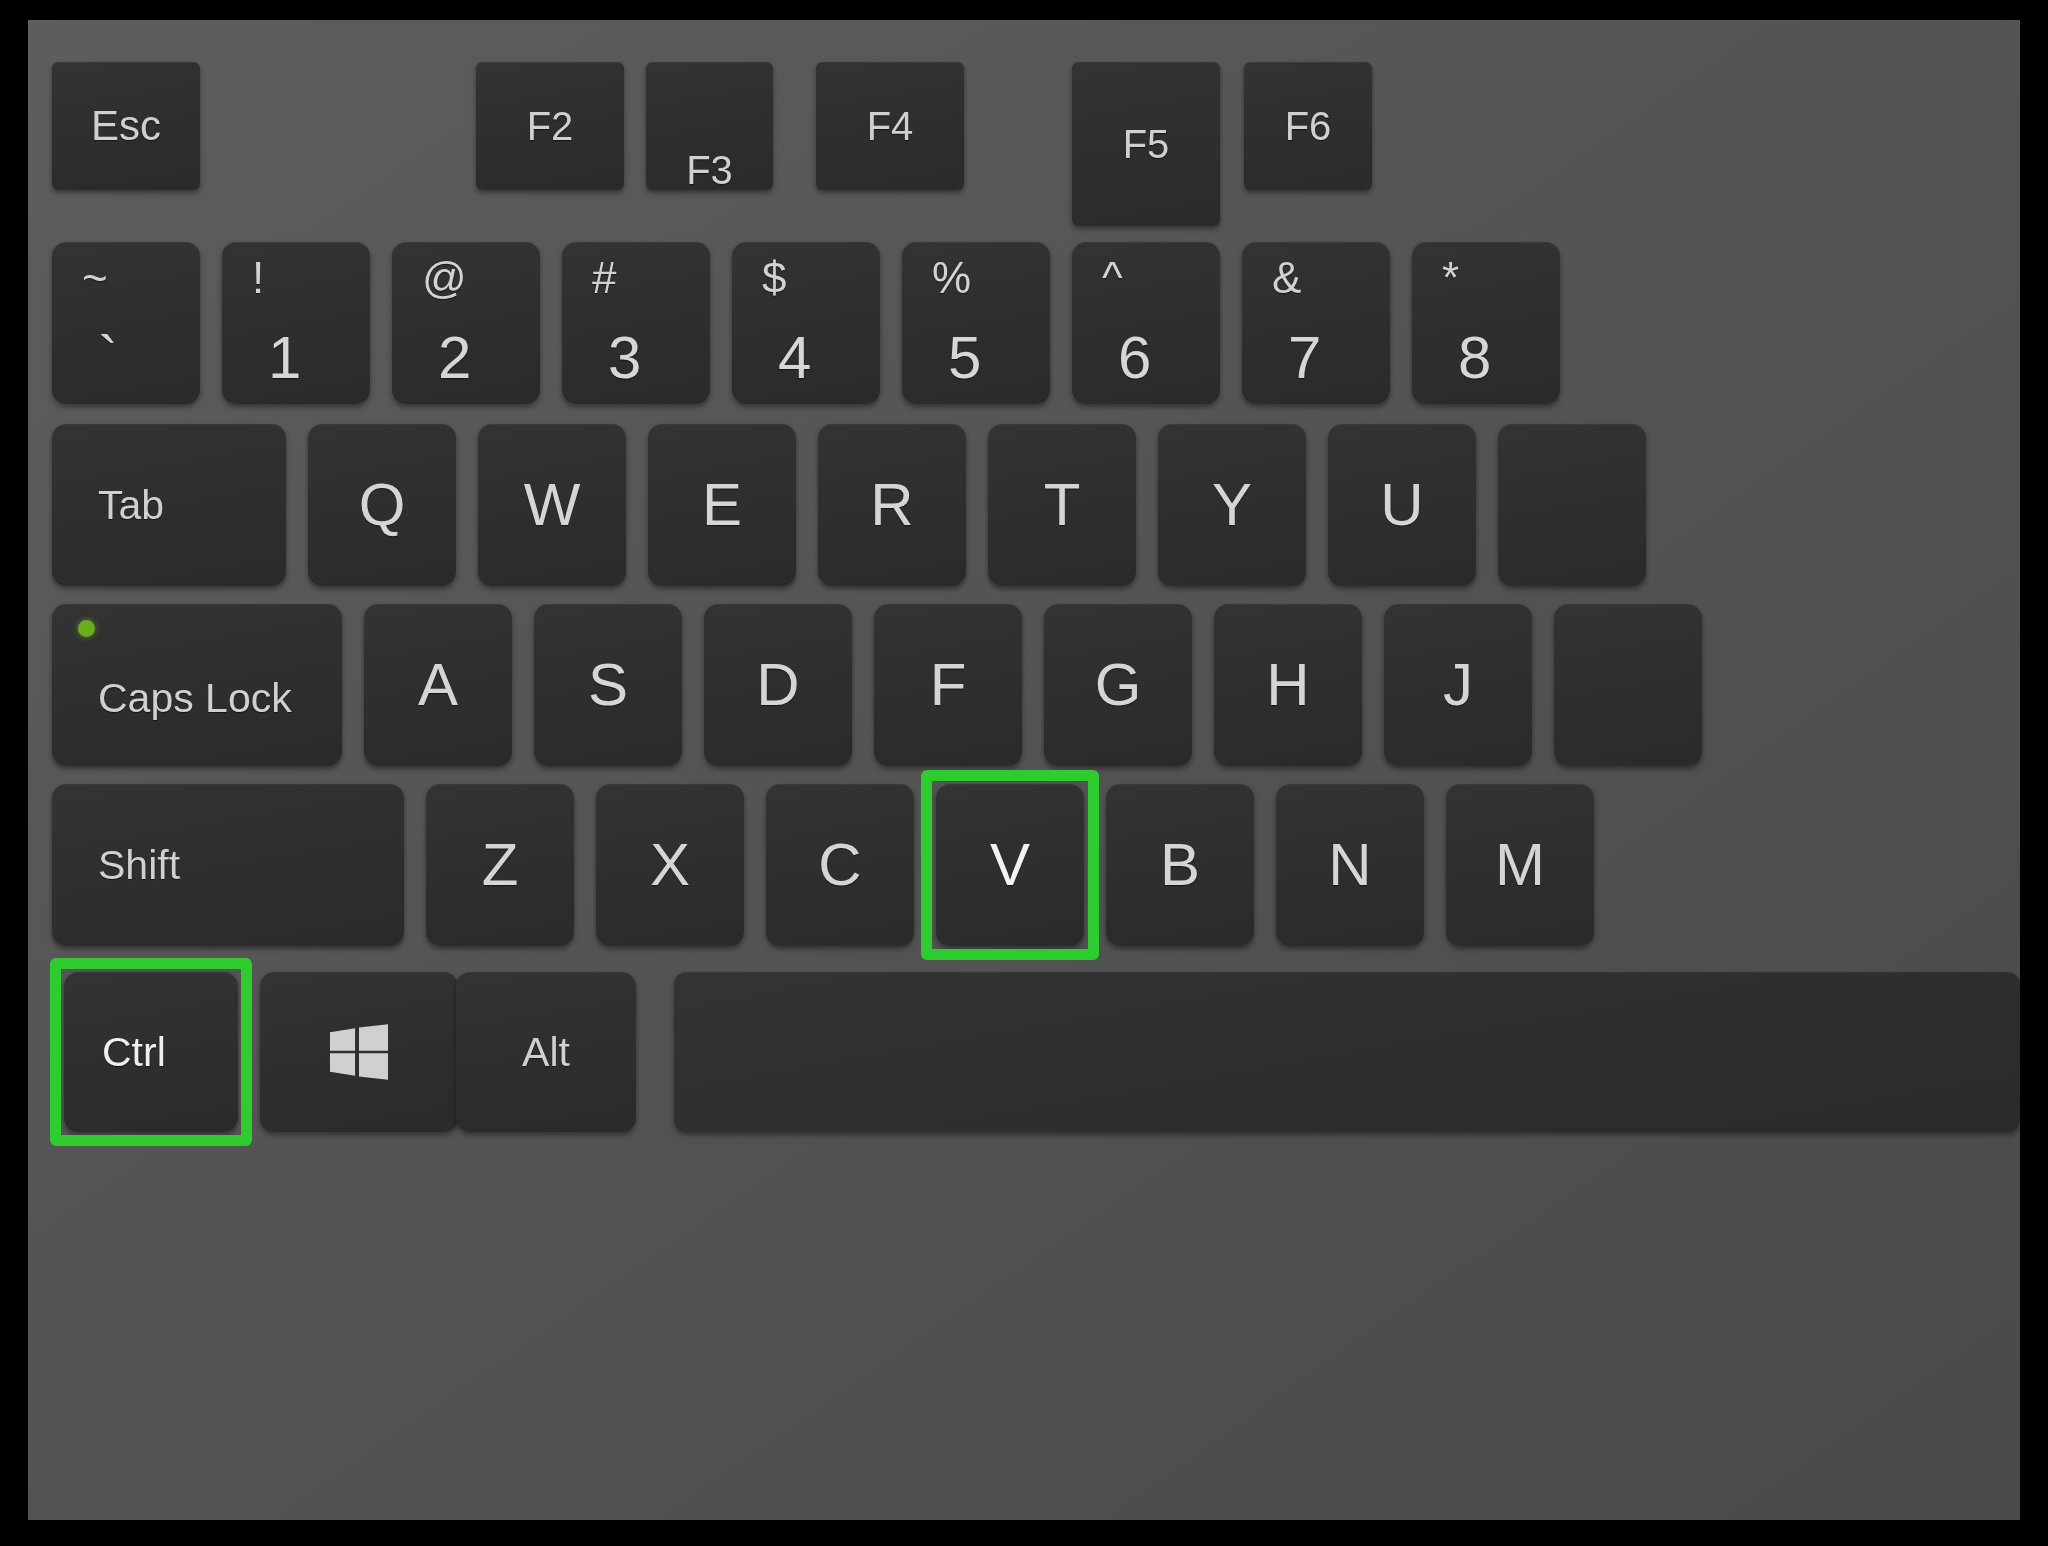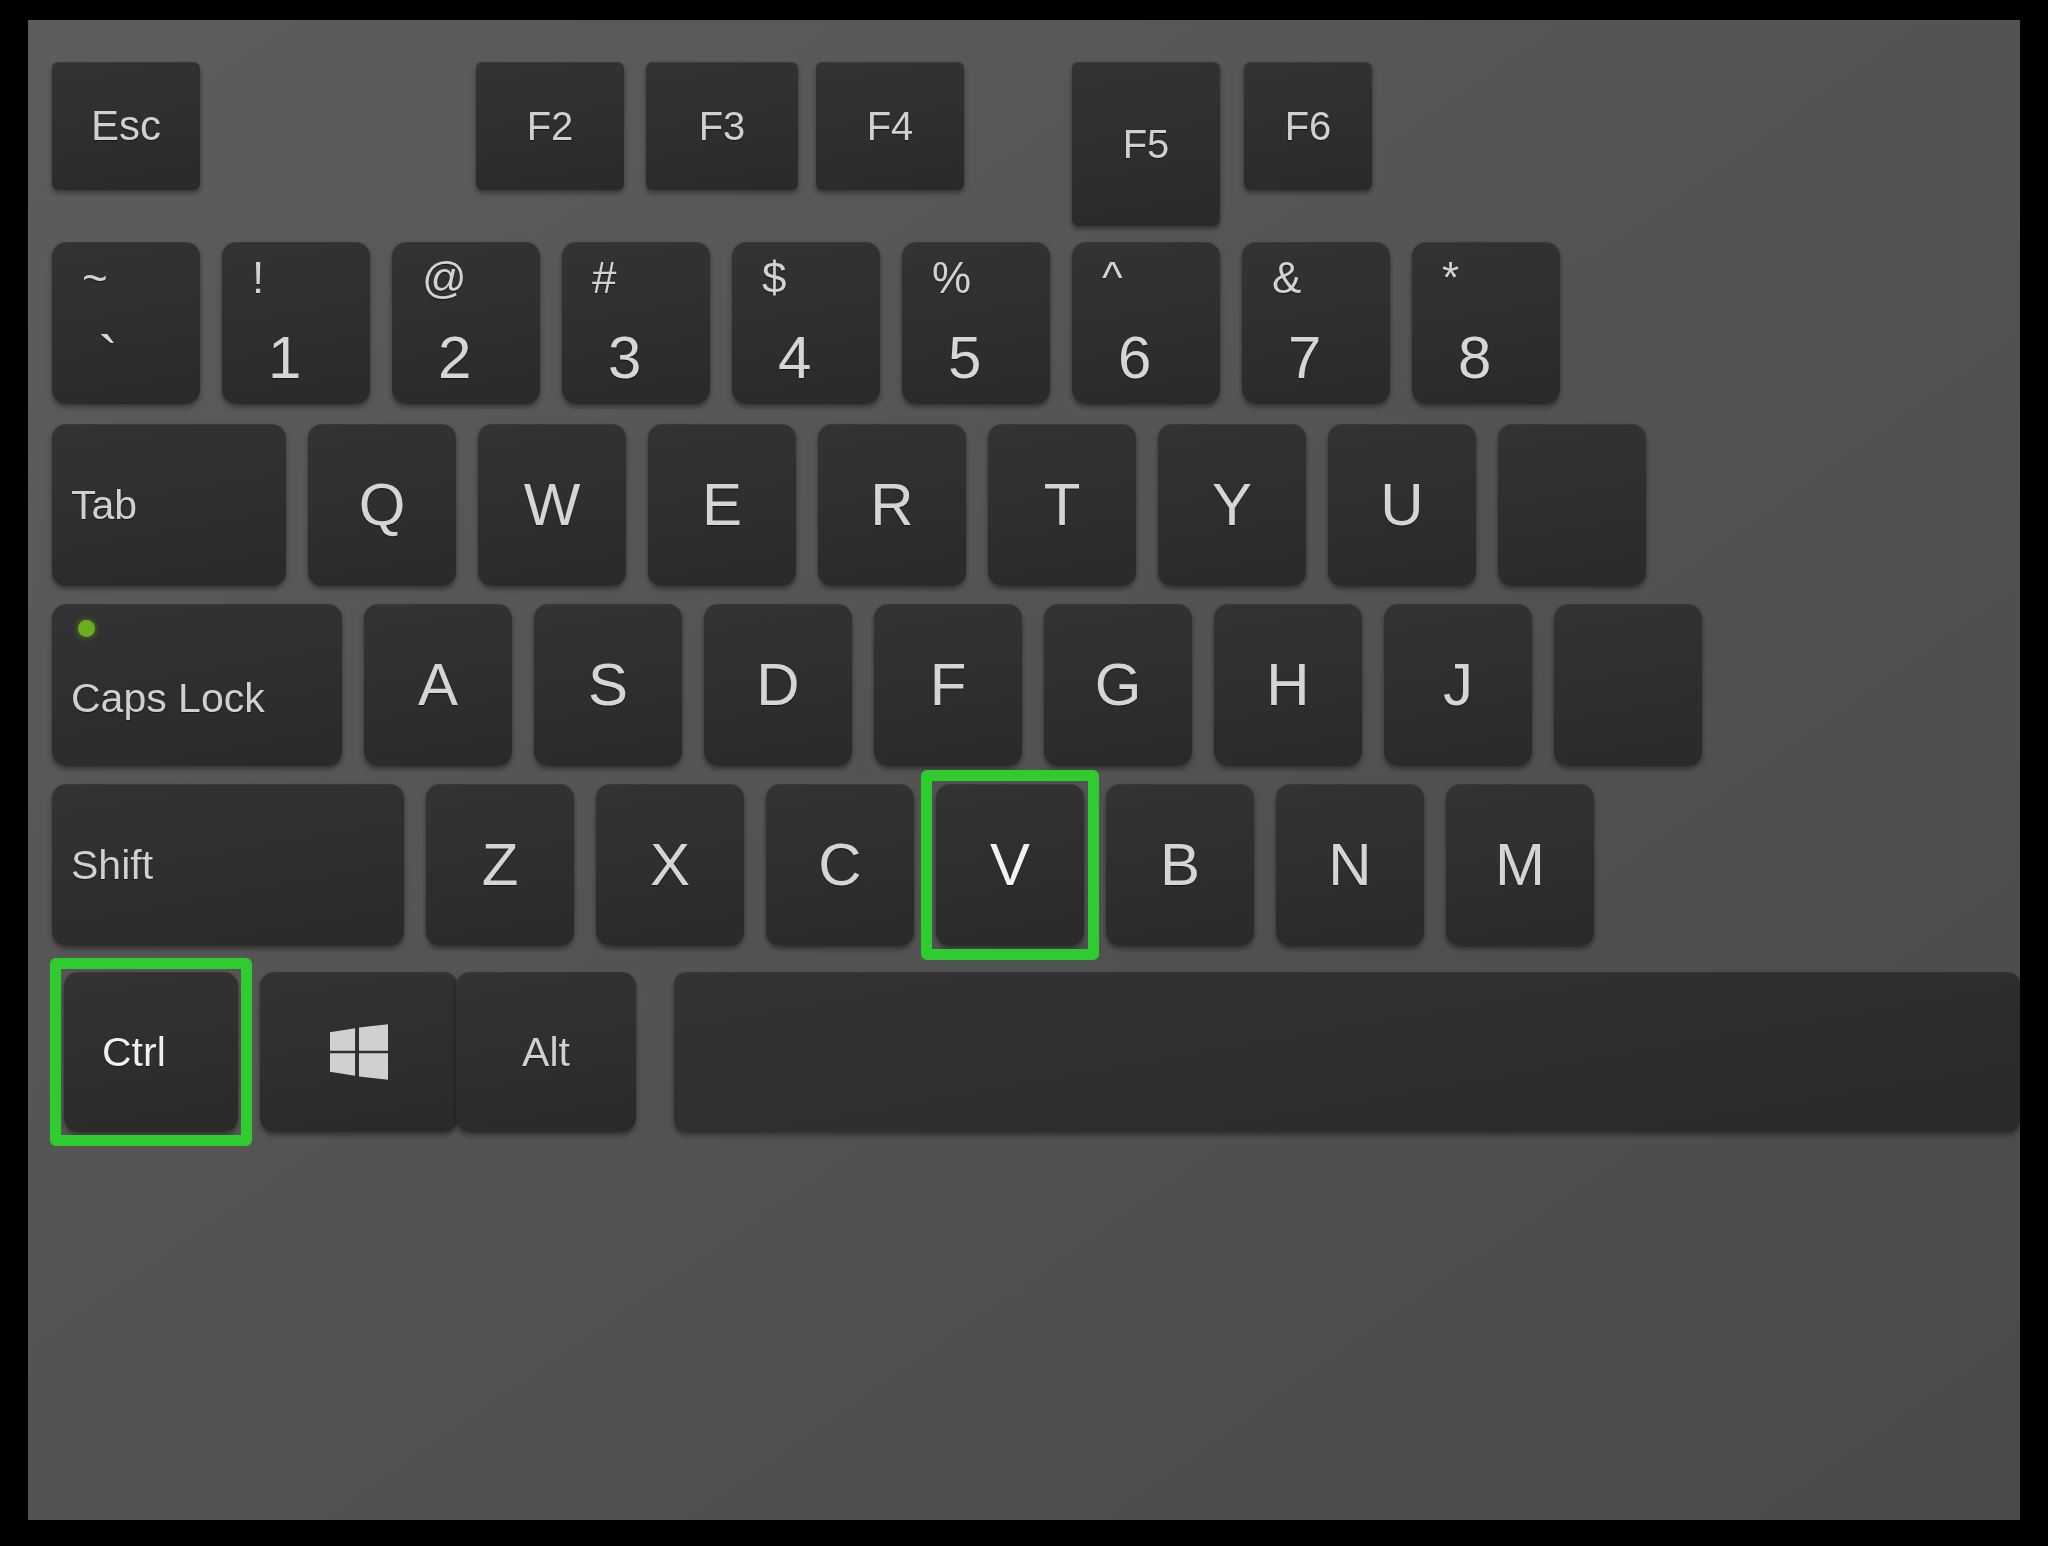--- a/index.html
+++ b/index.html
@@ -55,21 +55,21 @@
     white-space: nowrap;
   }
 
   
   .key.letter .klabel { font-size: 60px; color: #d5d5d5; }
   
   .key.fn .klabel { font-size: 40px; color: #d0d0d0; }
   
   .key.mod {
     justify-content: flex-start;
-    padding-left: 19px;
+    padding-left: 46px;
   }
   .key.mod .klabel { font-size: 41px; color: #d0d0d0; }
 
   
   .key.num {
     display: block;
     position: absolute;
   }
   .key.num .legend-top {
     position: absolute;
@@ -129,21 +129,21 @@
 <div id="keyboard-frame">
   <div id="keyboard-deck">
 
     <div class="key mod fn-key" style="left:24px; top:42px; width:148px; height:128px; padding-left:0; justify-content:center;">
       <span class="klabel" style="font-size:42px;">Esc</span>
     </div>
 
     <div class="key fn fn-key" style="left:448px; top:42px; width:148px; height:128px;">
       <span class="klabel">F2</span>
     </div>
-    <div class="key fn fn-key" style="left:618px; top:42px; width:152px; height:128px;">
+    <div class="key fn fn-key" style="left:618px; top:42px; width:127px; height:128px;align-items:flex-end;">
       <span class="klabel">F3</span>
     </div>
     <div class="key fn fn-key" style="left:788px; top:42px; width:148px; height:128px;">
       <span class="klabel">F4</span>
     </div>
     <div class="key fn fn-key" style="left:1044px; top:42px; width:148px; height:164px;">
       <span class="klabel">F5</span>
     </div>
     <div class="key fn fn-key" style="left:1216px; top:42px; width:128px; height:128px;">
       <span class="klabel">F6</span>

